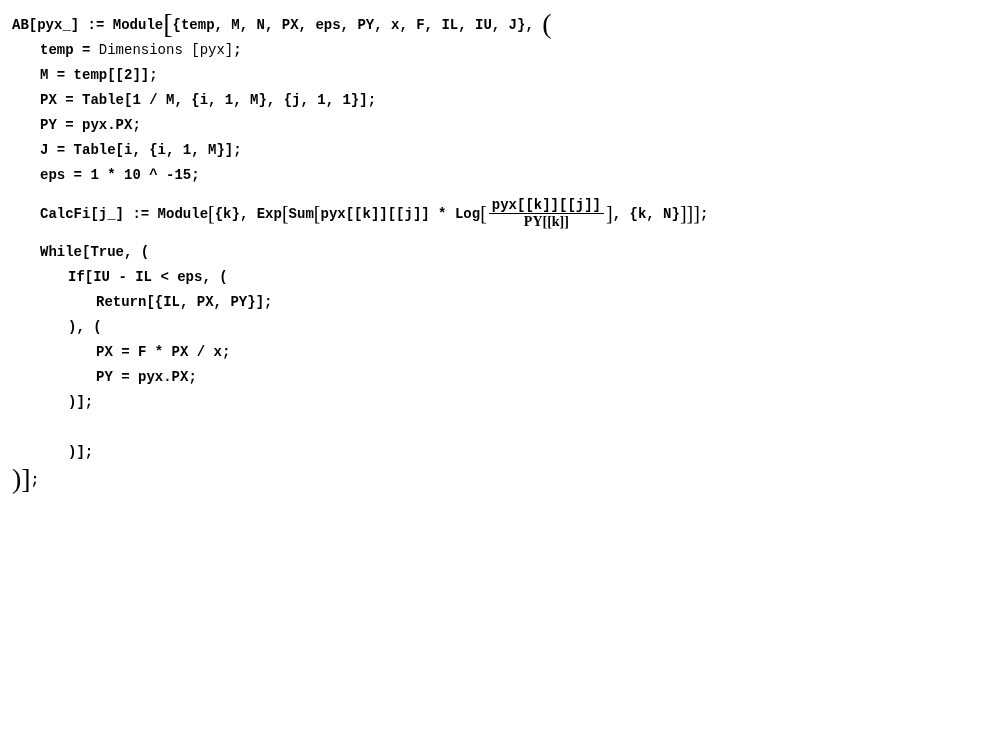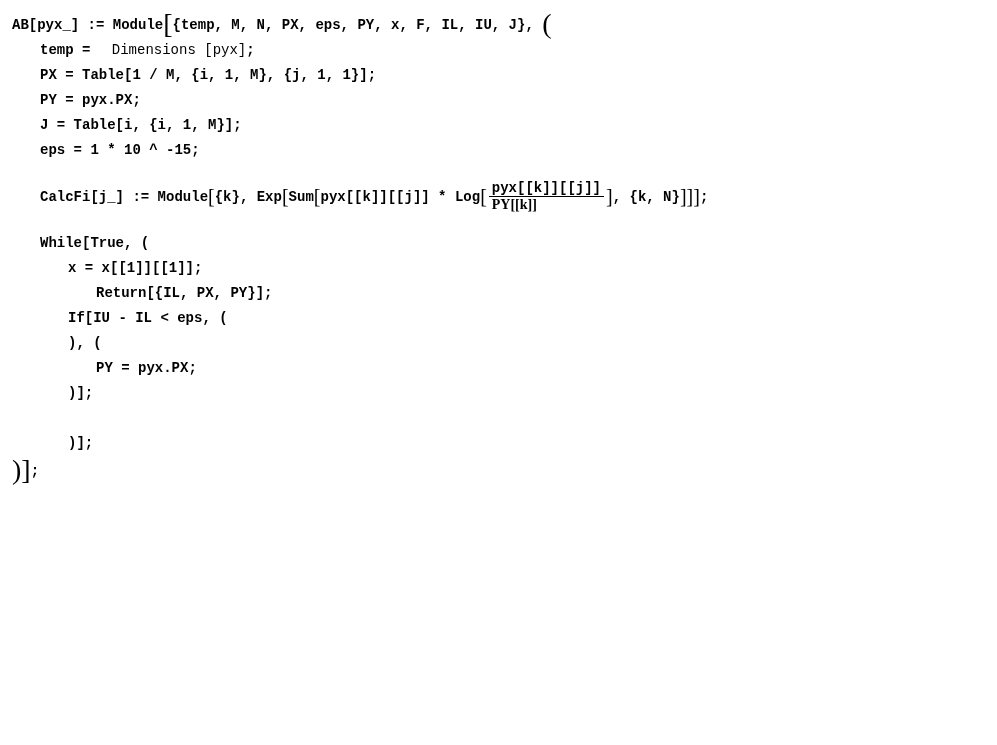--- a/index.html
+++ b/index.html
@@ -37,66 +37,67 @@
     font-weight: normal;
     position: relative;
     top: 2px;
     display: inline-block;
     line-height: 0.7;
     font-family: "Times New Roman", serif;
   }
   .frac {
     display: inline-block;
     vertical-align: middle;
+    text-align: center;
     line-height: 1.1;
-    margin: 16px 2px;
+    margin: 8px 2px;
   }
   .frac .num {
     display: block;
     border-bottom: 1px solid #000;
     padding: 0 3px;
   }
   .frac .den {
     display: block;
     padding: 0 3px;
     font-family: Liberation Serif, serif;
   }
   .thin {
     font-weight: normal;
     font-family: "Courier New", Courier, monospace;
-    margin-left: 13px;
   }
 </style>
 </head>
 <body>
 
 <div class="code">
 
   <span class="line">
     <span>AB[pyx_] := Module</span><span class="bigdelim">[</span><span>{temp, M, N, PX, eps, PY, x, F, IL, IU, J}, </span><span class="bigdelim">(</span>
   </span>
 
   <span class="line ind1">
     <span>temp = </span><span class="thin">Dimensions [pyx]</span><span>;</span>
   </span>
 
+  <span class="line ind1"><span>M = temp[[2]];</span></span>
   <span class="line ind1"><span>PX = Table[1 / M, {i, 1, M}, {j, 1, 1}];</span></span>
   <span class="line ind1"><span>PY = pyx.PX;</span></span>
   <span class="line ind1"><span>J = Table[i, {i, 1, M}];</span></span>
   <span class="line ind1"><span>eps = 1 * 10 ^ -15;</span></span>
 
   <span class="line ind1">
     <span>CalcFi[j_] := Module</span><span class="meddelim">[</span><span>{k}, Exp</span><span class="meddelim">[</span><span>Sum</span><span class="meddelim">[</span><span>pyx[[k]][[j]] * Log</span><span class="meddelim">[</span><span class="frac"><span class="num">pyx[[k]][[j]]</span><span class="den">PY[[k]]</span></span><span class="meddelim">]</span><span>, {k, N}</span><span class="meddelim">]</span><span class="meddelim">]</span><span class="meddelim">]</span><span>;</span>
   </span>
 
   <span class="line ind1"><span>While[True, (</span></span>
-  <span class="line ind2"><span>x = x[[1]][[1]];</span></span>
+  <span class="line ind2"><span>If[IU - IL &lt; eps, (</span></span>
   <span class="line ind3"><span>Return[{IL, PX, PY}];</span></span>
-  <span class="line ind2"><span>If[IU - IL &lt; eps, (</span></span>
   <span class="line ind2"><span>), (</span></span>
+  <span class="line ind3"><span>PX = F * PX / x;</span></span>
   <span class="line ind3"><span>PY = pyx.PX;</span></span>
   <span class="line ind2"><span>)];</span></span>
 
   <span class="line">&nbsp;</span>
 
   <span class="line ind2"><span>)];</span></span>
 
   <span class="line">
     <span class="bigdelim">)</span><span class="bigdelim">]</span><span>;</span>
   </span>

